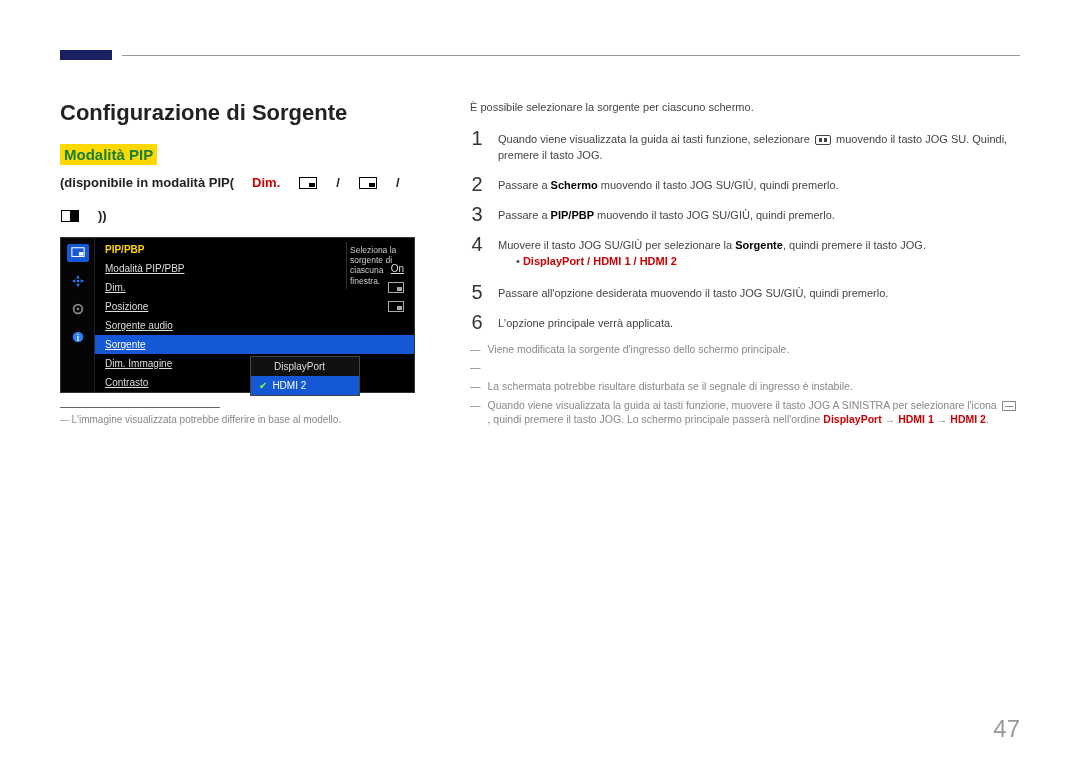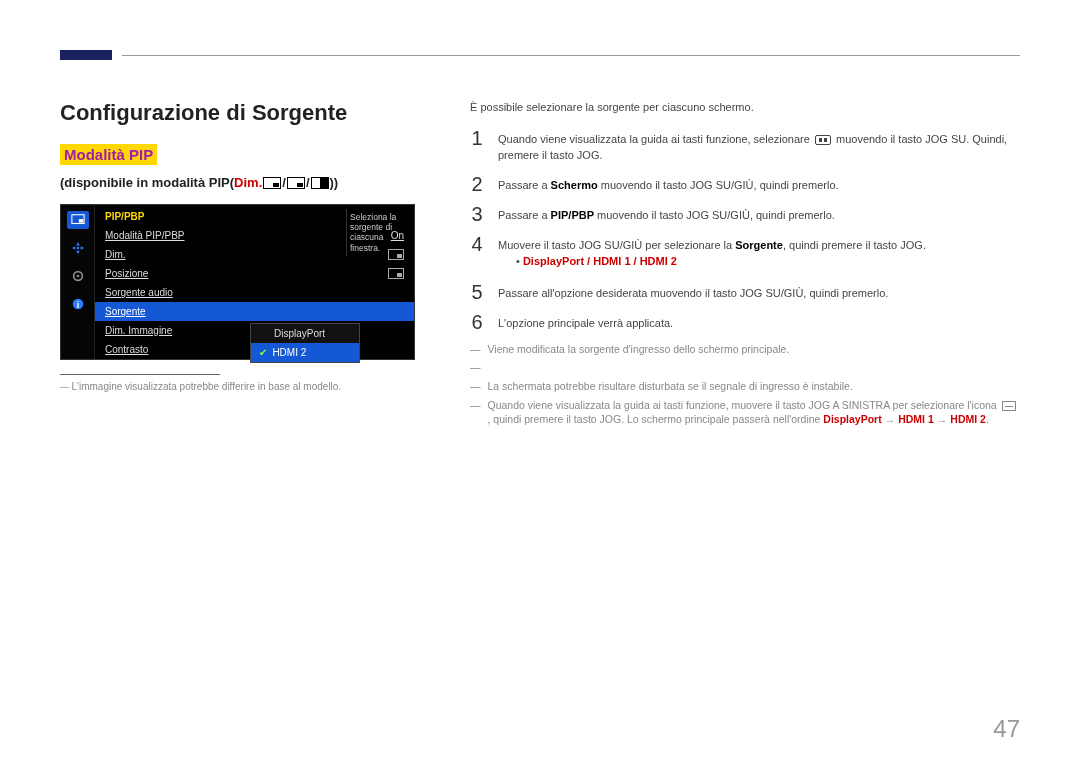--- a/index.html
+++ b/index.html
@@ -5,22 +5,22 @@
   * { margin: 0; padding: 0; box-sizing: border-box; }
   body { font-family: Arial, Helvetica, sans-serif; background: #fff; width: 1080px; height: 763px; position: relative; color: #000; }
   .page { padding: 50px 60px 30px 60px; }
   .topwrap { display: flex; align-items: center; margin-bottom: 24px;}
   .bar-accent { width:52px; height:10px; background:#1a2060; margin-right:10px;}
   .bar-rest { flex:1; height:1px; background:#999; margin-top:0;}
   .columns { display: flex; gap: 40px; margin-top: 40px; }
   .left { width: 370px; flex-shrink: 0; }
   .right { flex: 1; font-size: 11px; color: #222; line-height: 1.45; }
   h1 { font-size: 22px; font-weight: 700; color: #222; margin-bottom: 18px; }
-  .mode-hl { display: inline-block; background: #ffd800; font-weight: 700; font-size: 15px; color:#a21caf; padding: 2px 4px; margin-bottom: 10px; }
-  .avail { font-size: 13px; font-weight: 700; color:#222; margin-bottom: 14px; display: flex; align-items: center; gap: 0; flex-wrap: wrap; }
+  .mode-hl { display: inline-block; background: #ffd800; font-weight: 700; font-size: 15px; color:#15803d; padding: 2px 4px; margin-bottom: 10px; }
+  .avail { font-size: 13px; font-weight: 700; color:#222; margin-bottom: 14px; display: flex; align-items: center; gap: 18px; flex-wrap: wrap; }
   .avail .red { color: #cc0000; font-weight:700; }
   .pipicon { display:inline-block; width:18px; height:12px; border:1.5px solid #000; position:relative; margin:0 1px; vertical-align:middle; }
   .pipicon.inner-br::after { content:""; position:absolute; right:1px; bottom:1px; width:6px; height:4px; background:#000; }
   .pipicon.half-r::after { content:""; position:absolute; right:0; top:0; bottom:0; width:50%; background:#000; }
 
   
   .osd { background:#000; border:1px solid #333; width:355px; margin-bottom:6px; font-size:10px; color:#ddd; display:flex; }
   .osd-tabs { width:34px; background:#050505; display:flex; flex-direction:column; align-items:center; padding:6px 0; gap:10px; border-right:1px solid #222;}
   .tab { width:22px; height:18px; display:flex; align-items:center; justify-content:center; border-radius:2px;}
   .tab.active { background:#1558d6;}

